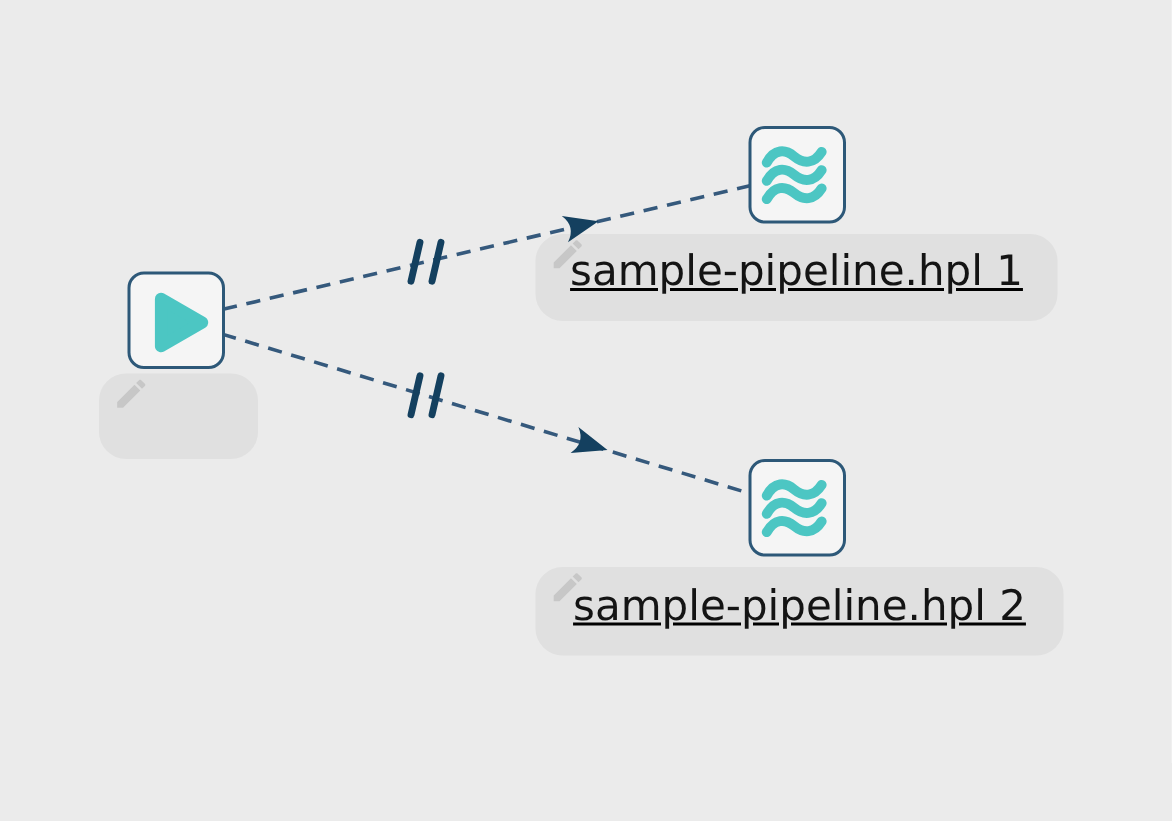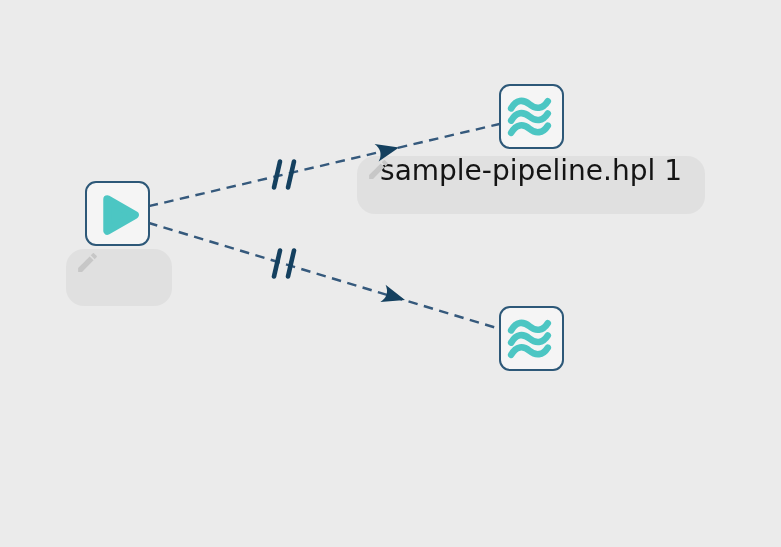--- a/index.html
+++ b/index.html
@@ -14,25 +14,26 @@
     background: var(--canvas-bg, #ebebeb);
     overflow: hidden;
   }
   
   .node-label {
     position: absolute;
     background: var(--label-bg, #e0e0e0);
     border-radius: 18px;
     display: flex;
     flex-direction: column;
-    justify-content: flex-start;
+    justify-content: center;
     align-items: center;
     box-sizing: border-box;
     padding-bottom: 7px;
     z-index: 1;
+    text-decoration: underline;
   }
   .node-label .label-text {
     font-size: 28px;
     line-height: 1.1;
     color: var(--label-text, #141414);
     white-space: nowrap;
   }
   .edit-pencil {
     position: absolute;
     left: 9px;
@@ -98,20 +99,26 @@
     </svg>
   </div>
 
   <div class="node-label" style="left:357px; top:156px; width:348px; height:58px;">
     <svg class="edit-pencil" viewBox="0 0 24 24">
       <path d="M3 17.25V21h3.75L17.81 9.94l-3.75-3.75L3 17.25zM20.71 7.04c.39-.39.39-1.02 0-1.41l-2.34-2.34c-.39-.39-1.02-.39-1.41 0l-1.83 1.83 3.75 3.75 1.83-1.83z"></path>
     </svg>
     <span class="label-text">sample-pipeline.hpl 1</span>
   </div>
 
+  <div class="node-label" style="left:357px; top:378px; width:352px; height:59px;">
+    <svg class="edit-pencil" viewBox="0 0 24 24">
+      <path d="M3 17.25V21h3.75L17.81 9.94l-3.75-3.75L3 17.25zM20.71 7.04c.39-.39.39-1.02 0-1.41l-2.34-2.34c-.39-.39-1.02-.39-1.41 0l-1.83 1.83 3.75 3.75 1.83-1.83z"></path>
+    </svg>
+    <span class="label-text">sample-pipeline.hpl 2</span>
+  </div>
 
   <svg id="connections" width="781" height="547" viewBox="0 0 781 547">
 
     <g>
       <line class="hop-line" x1="117.5" y1="213.5" x2="531.5" y2="116.5"></line>
       <g transform="translate(284,174.5)">
         <line class="parallel-bar" x1="-10" y1="13" x2="-4" y2="-13"></line>
         <line class="parallel-bar" x1="4" y1="13" x2="10" y2="-13"></line>
       </g>
       <path class="hop-arrow" d="M0,0 L-23,-9 Q-15.5,0 -23,9 Z" transform="translate(399,147.5) rotate(-13.2)"></path>

